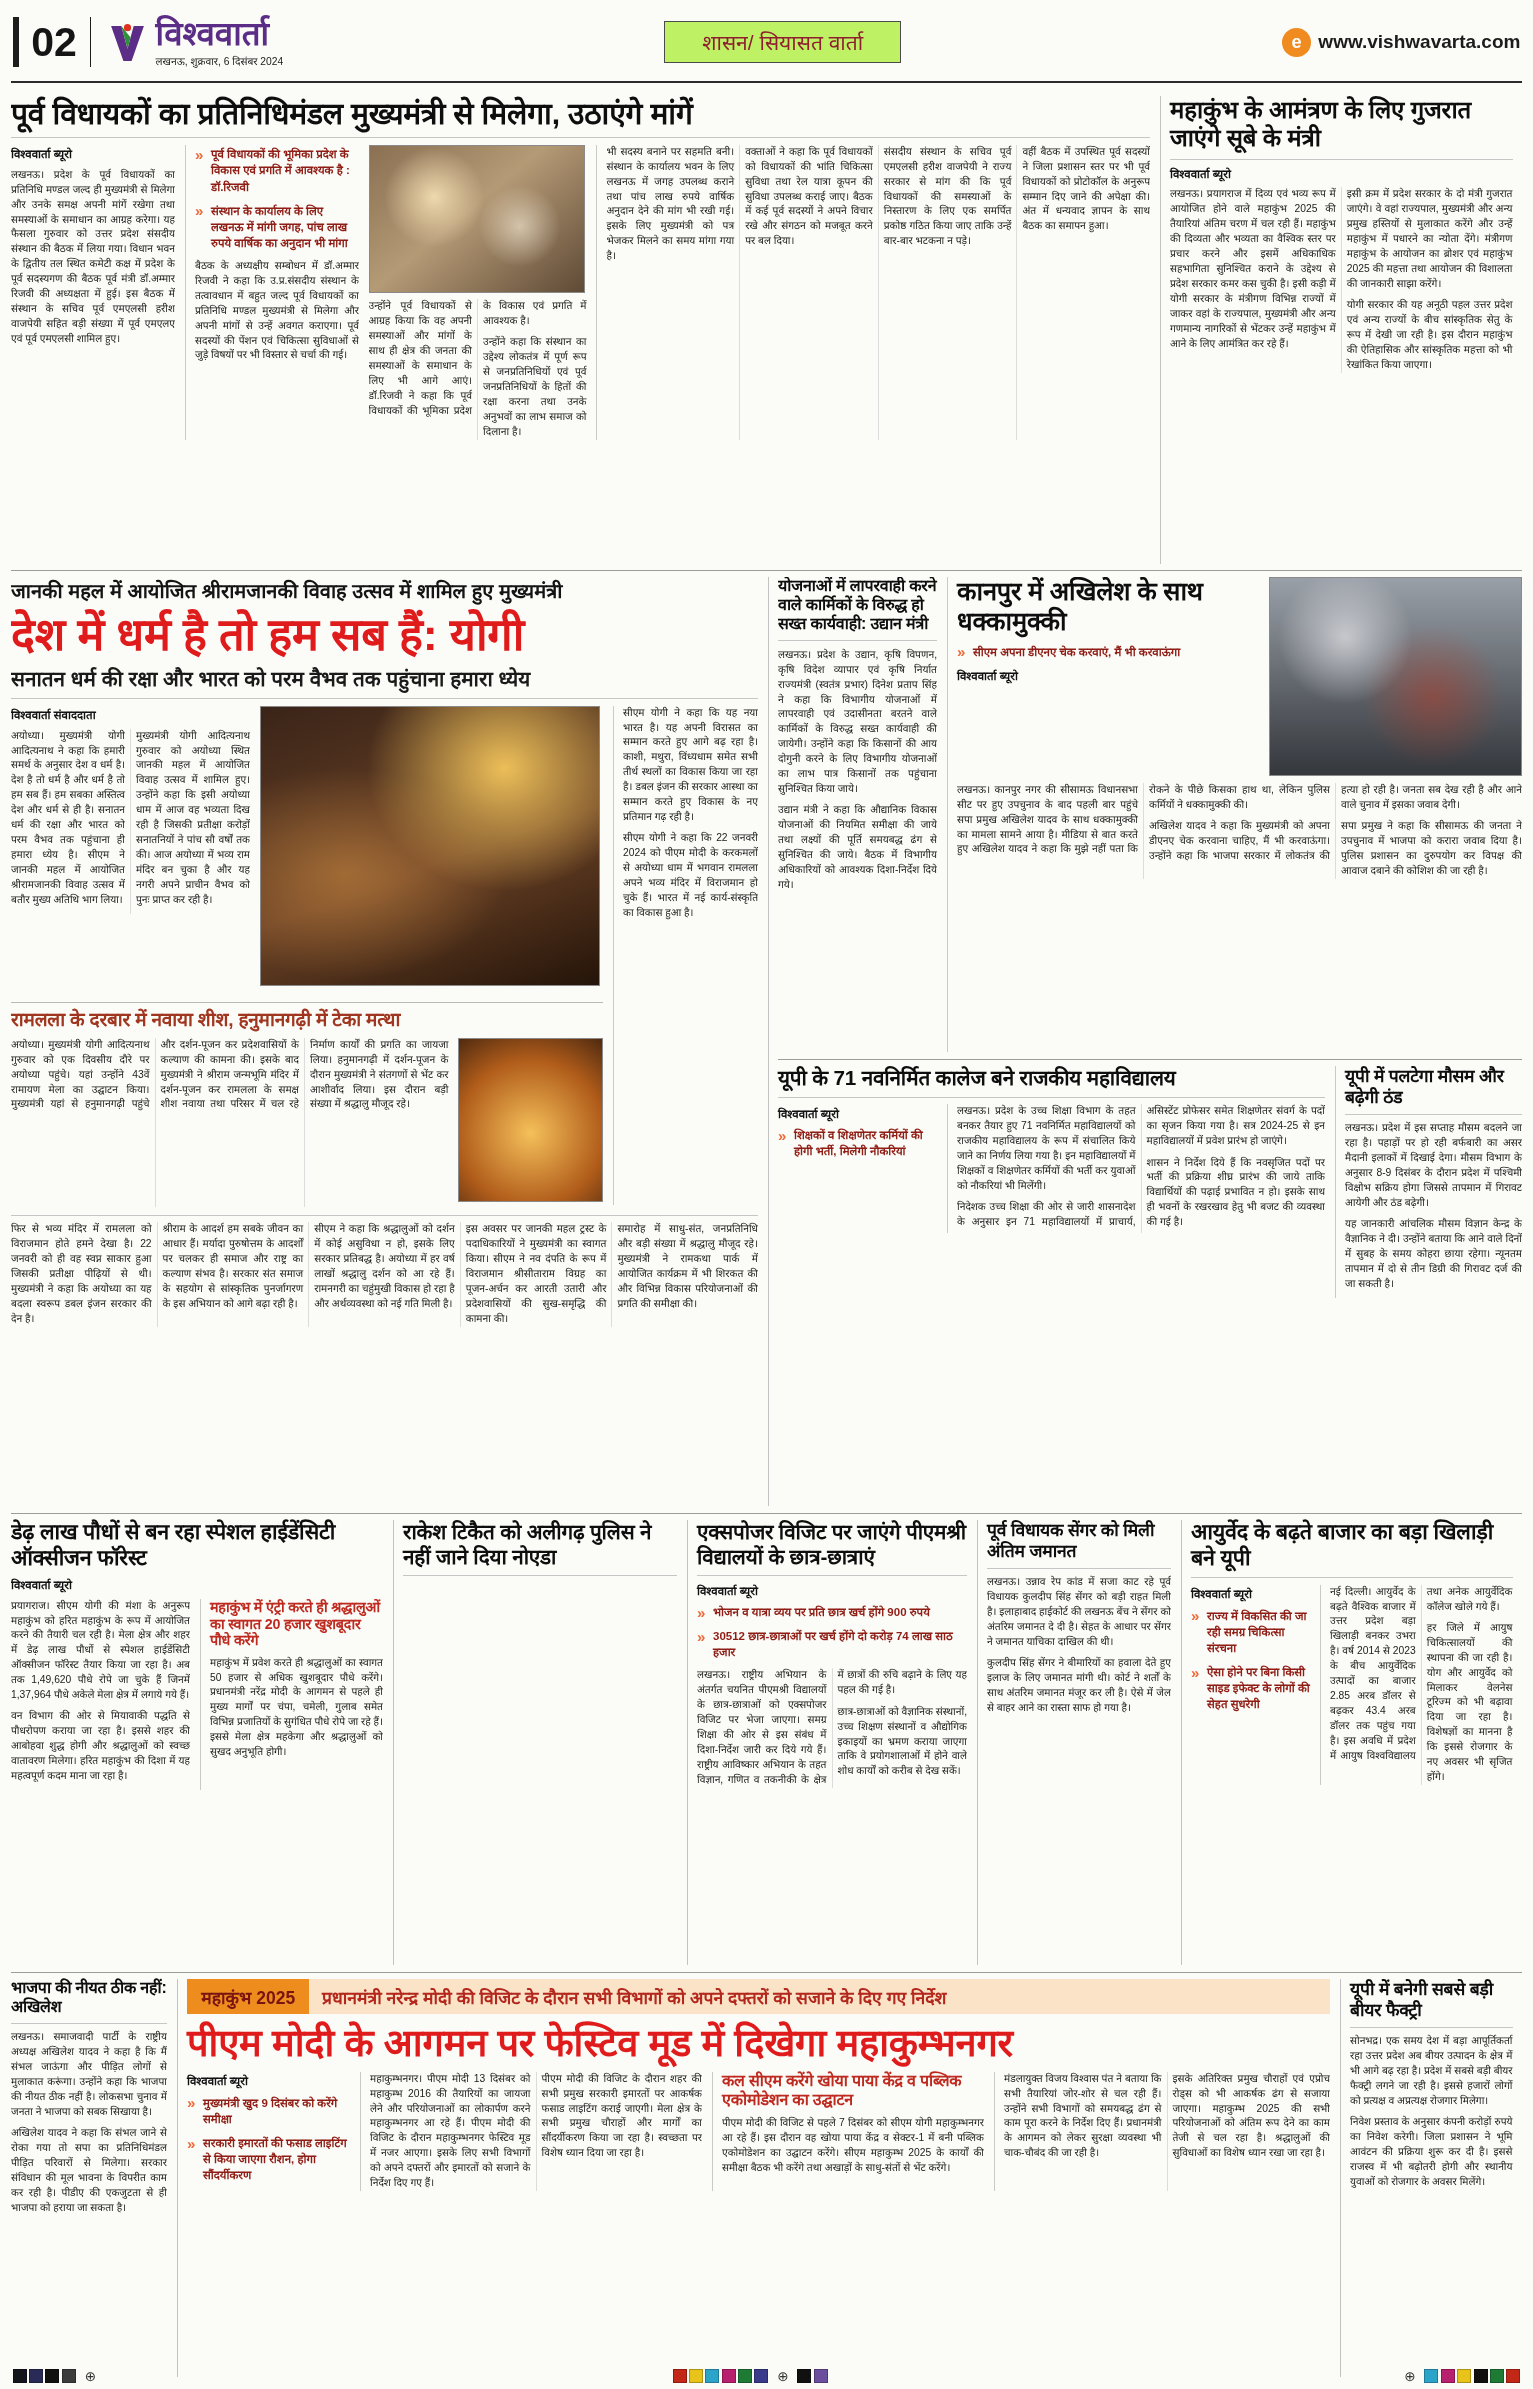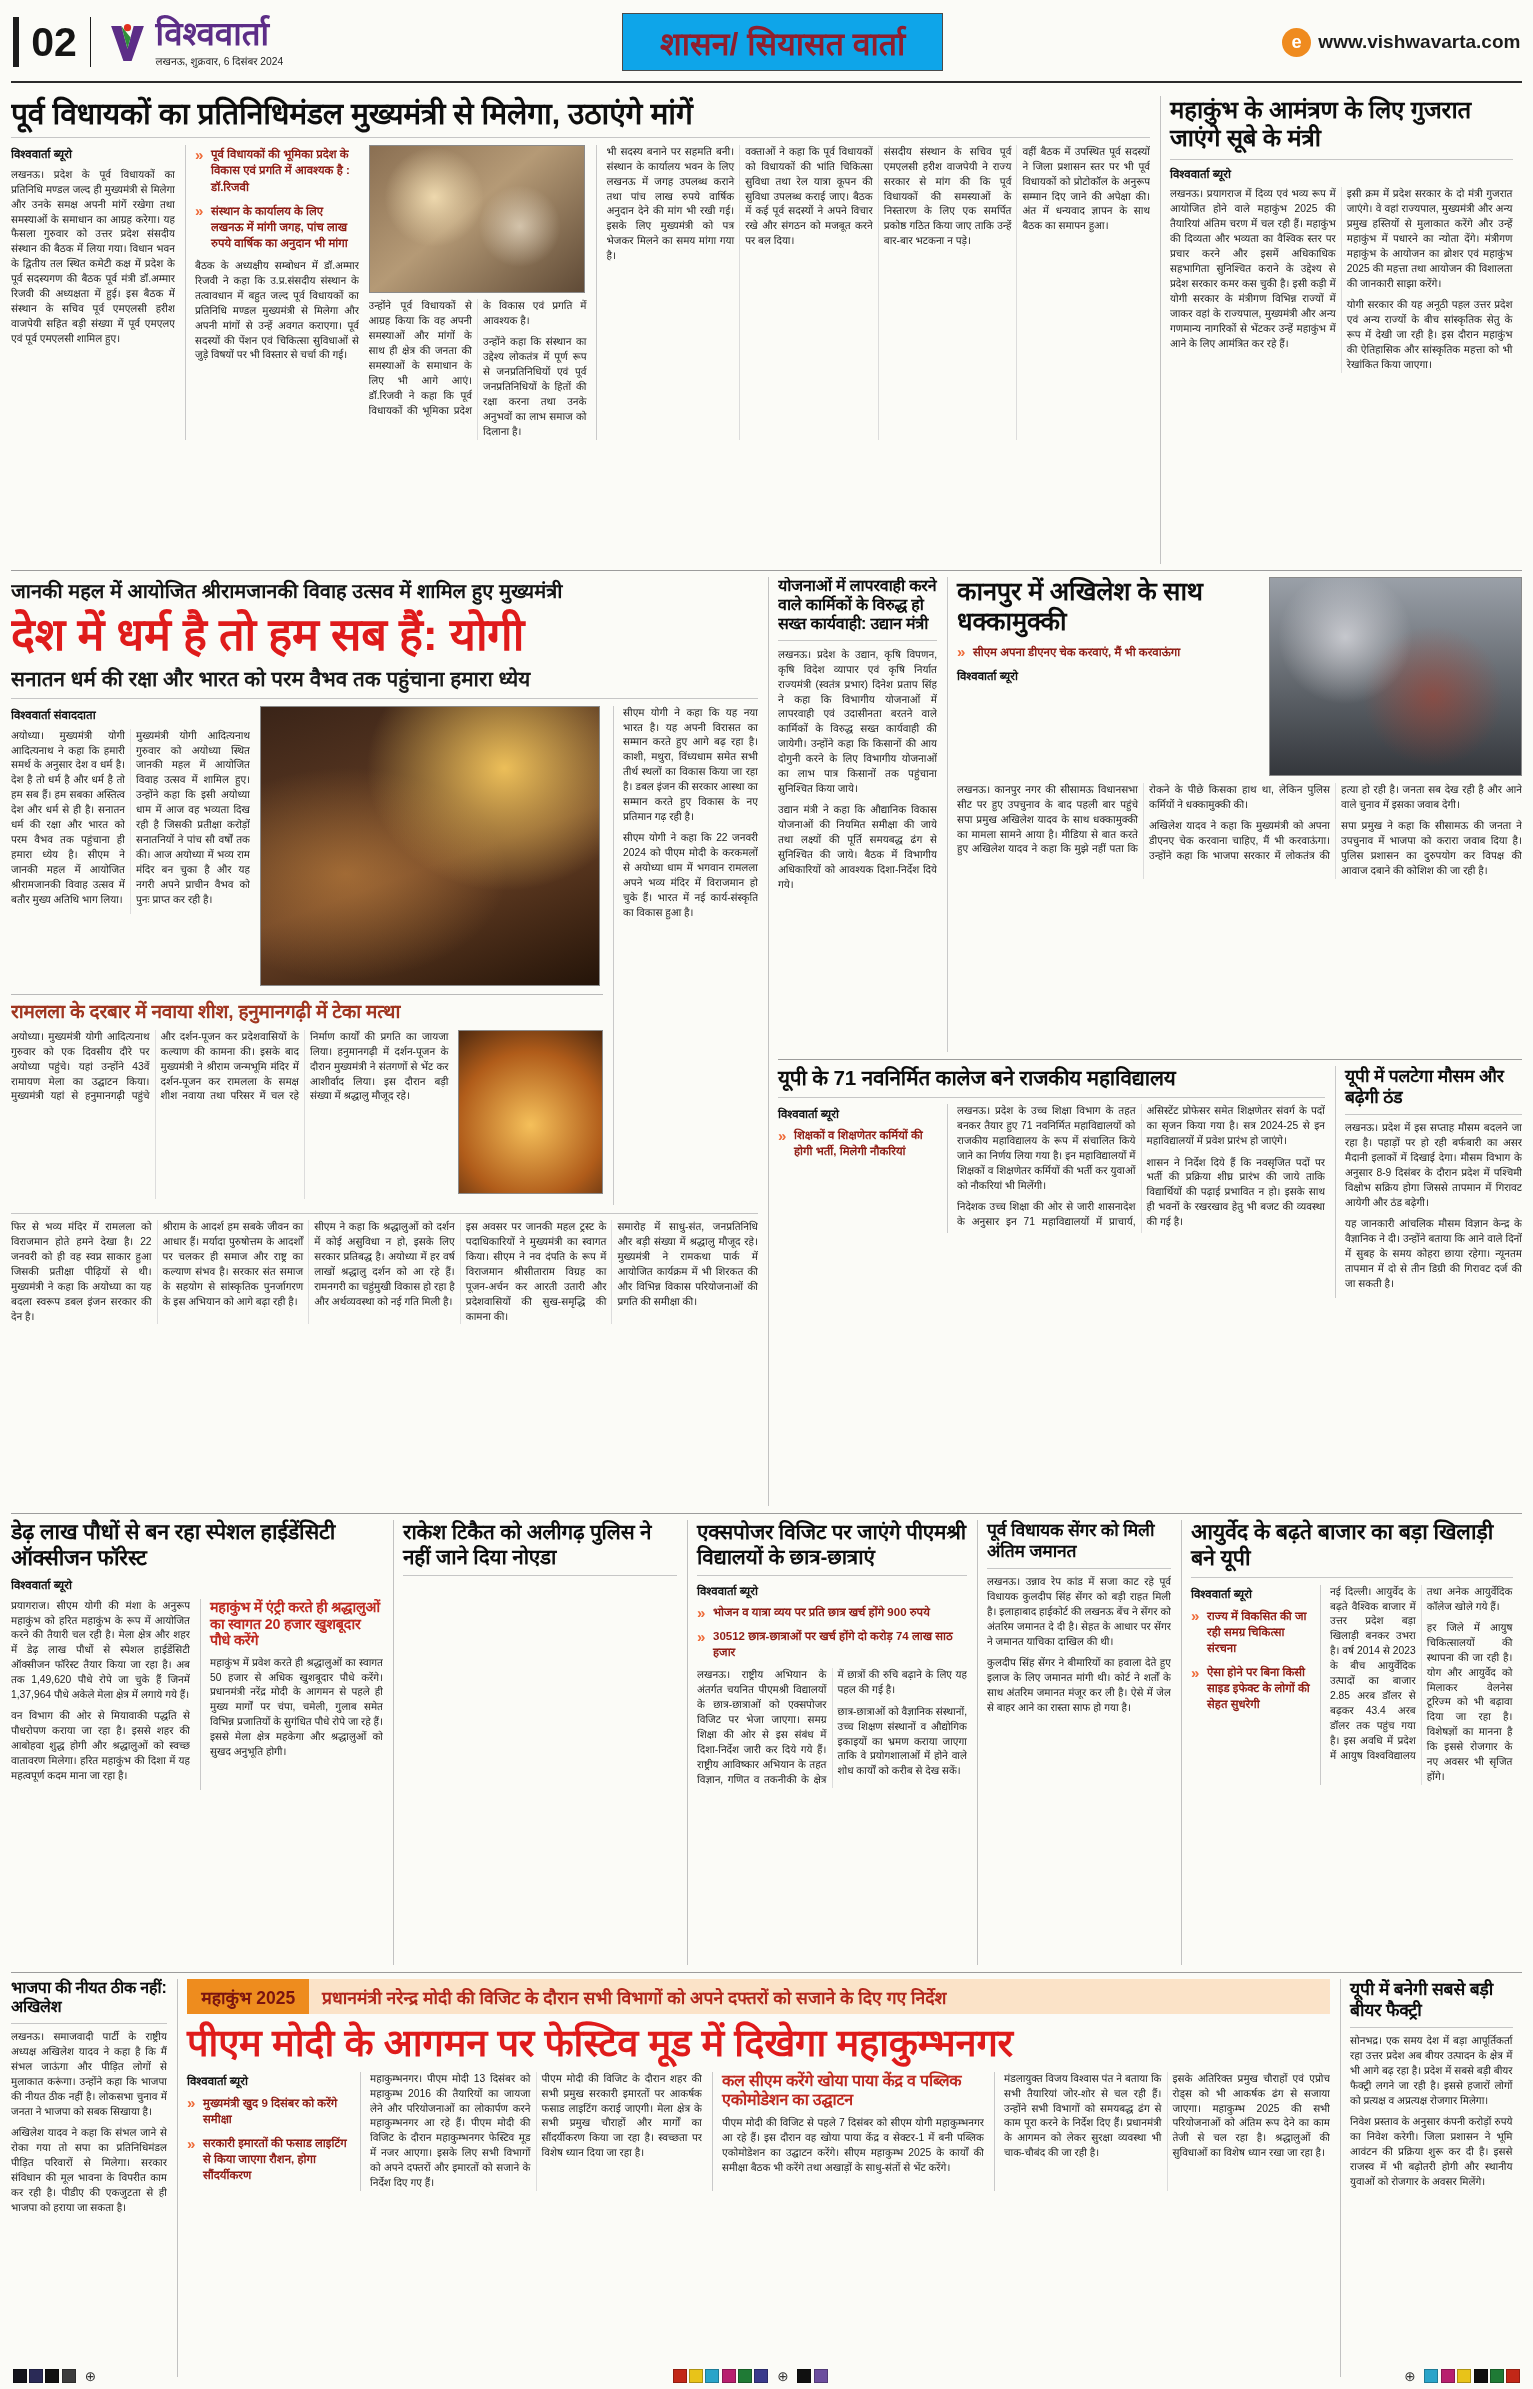--- a/index.html
+++ b/index.html
@@ -6,21 +6,21 @@
   body{background:#d8d8d8;font-family:"Liberation Sans","DejaVu Sans",sans-serif}
   .page{width:1533px;height:2389px;margin:0 auto;background:#fbfbf7;color:#151515;padding:8px 11px 0;box-sizing:border-box;position:relative;overflow:hidden}
 
   
   .hdr{display:flex;align-items:center;gap:16px;height:68px;border-bottom:2.4px solid #2b2b2b;padding:0 1.6px 4.8px}
   .pagenum{font-size:41px;font-weight:bold;line-height:1;padding:4.8px 12.7px;border-left:6.4px solid #1d1d1d;border-right:1.6px solid #1d1d1d}
   .brand{display:flex;align-items:center;gap:8px}
   .brand-name{font-size:33px;font-weight:bold;color:#5c2d87;line-height:1}
   .brand-edition{font-size:10.3px;color:#222;margin-top:4px}
   .section-box{flex:1;display:flex;justify-content:center}
-  .section-box span{border:1.6px solid #4a4a4a;padding:6.4px 37px;font-size:32px;font-weight:bold;color:#8f1f2e;background:#0ea5e9}
+  .section-box span{border:1.6px solid #4a4a4a;padding:6.4px 37px;font-size:21px;font-weight:normal;color:#8f1f2e;background:#bef264}
   .site{display:flex;align-items:center;gap:7.2px;font-size:19px;font-weight:bold;color:#1c1c1c}
   .site-e{width:29px;height:29px;border-radius:50%;background:#ef8b1f;color:#fff;display:flex;align-items:center;justify-content:center;font-size:18.3px;font-weight:bold}
 
   
   .row{display:flex;overflow:hidden;padding-top:6.4px;margin-top:6.4px;border-top:0.8px solid #9c9c9c;min-width:0}
   .row1{border-top:none;margin-top:6.4px;height:468px}
   .row2{height:929px}
   .row3{height:445px}
   .row4{height:398px}
   .row>article{padding:0 9.5px;min-width:0;flex-shrink:0}
@@ -53,21 +53,21 @@
   .ph-meeting{background:radial-gradient(circle at 30% 35%,rgba(255,235,190,.8),transparent 28%),radial-gradient(circle at 70% 55%,rgba(250,240,220,.6),transparent 24%),linear-gradient(140deg,#8a6f52,#b59a76 45%,#5f4a36)}
   .ph-yogi{background:radial-gradient(ellipse at 72% 22%,rgba(244,198,92,.95),transparent 40%),radial-gradient(ellipse at 25% 60%,rgba(220,150,70,.5),transparent 45%),linear-gradient(160deg,#3a2418,#6b4226 55%,#241409)}
   .ph-ramlala{background:radial-gradient(circle at 50% 58%,#f5c05a,#b05c1a 62%,#4f2a10)}
   .ph-kanpur{background:radial-gradient(circle at 30% 30%,rgba(230,230,235,.7),transparent 30%),radial-gradient(circle at 65% 60%,rgba(180,60,40,.5),transparent 35%),linear-gradient(180deg,#9aa0a8,#5b6066 60%,#34373c)}
 
   
   .modi-kickbar{display:flex;margin:0 0 6.4px}
   .badge{background:#ee8c1e;color:#7a1410;font-weight:bold;font-size:17.5px;padding:5.6px 14.3px;flex:none;display:flex;align-items:center}
   .kickstrip{flex:1;background:#fbe3c8;color:#b3271c;font-weight:bold;font-size:17.5px;padding:5.6px 12.7px;display:flex;align-items:center}
 
-  .rambox{border-top:0.8px solid #b9b9b9;margin-top:0;padding-top:6.4px}
+  .rambox{border-top:0.8px solid #b9b9b9;margin-top:8px;padding-top:6.4px}
   .subbox{border-left:0.8px solid #c9c9c9;border-right:0.8px solid #c9c9c9;padding:0 9.5px}
 
   
   .regmarks{position:absolute;left:12.7px;right:12.7px;bottom:4px;display:flex;justify-content:space-between;align-items:center;height:17.5px}
   .markgroup{display:flex;gap:2.4px;align-items:center}
   .sq{width:12px;height:12px;display:inline-block;border:0.8px solid rgba(0,0,0,.25)}
   .crosshair{font-size:13.5px;color:#333;margin:0 6.4px;line-height:1}
 </style>
 </head>
 <body>

